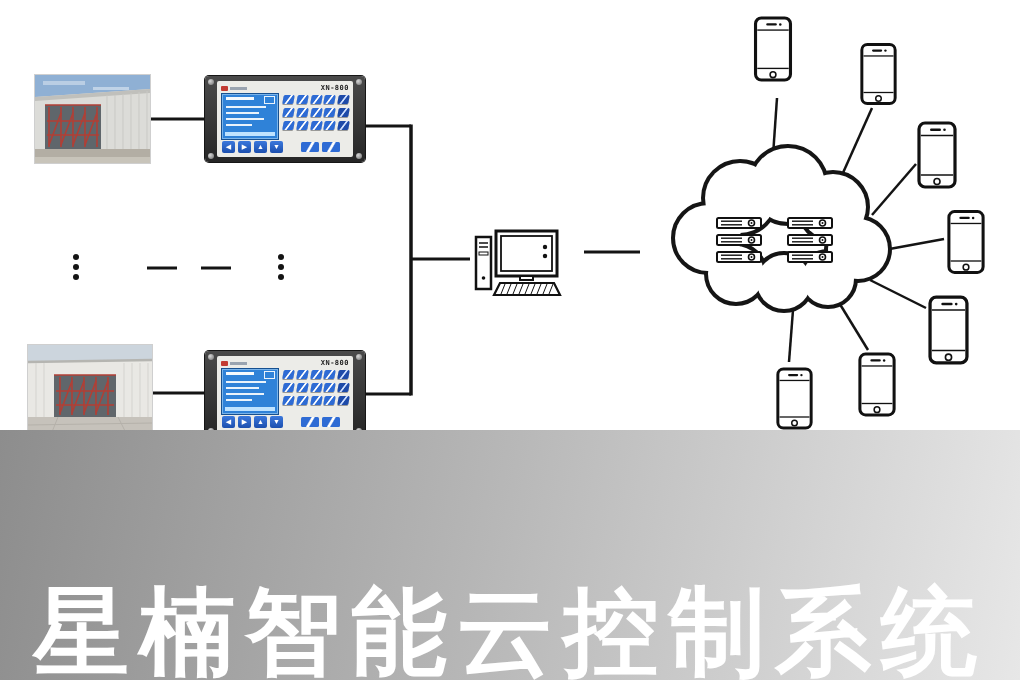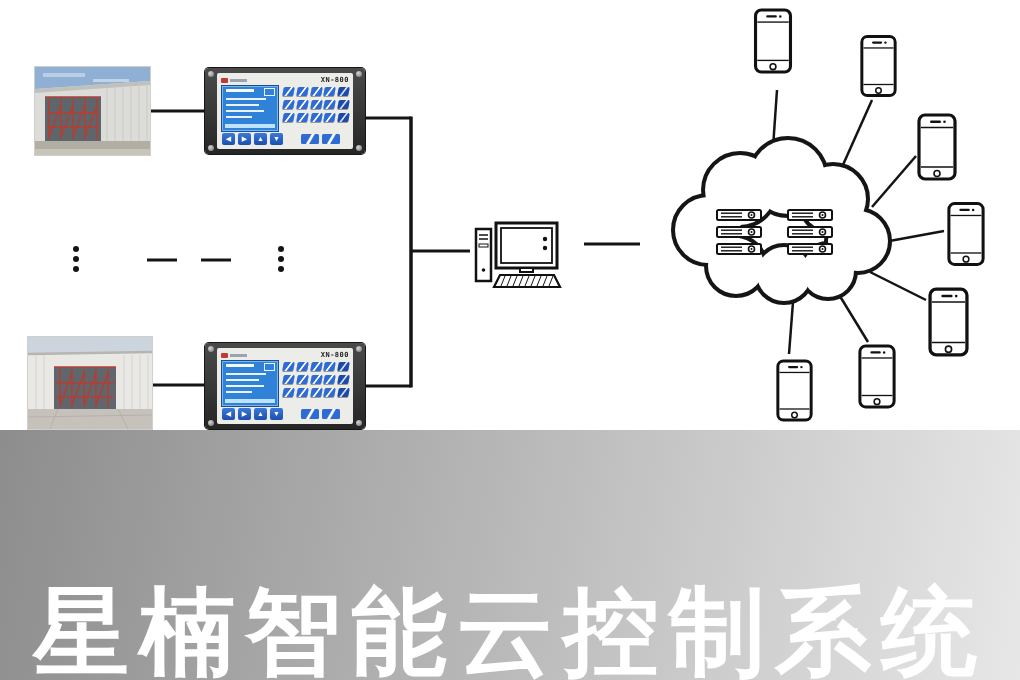--- a/index.html
+++ b/index.html
@@ -1,20 +1,20 @@
 <!DOCTYPE html>
 <html><head>
 <meta charset="utf-8">
 <style>
   html,body{margin:0;padding:0;}
   body{
     width:1020px;height:680px;position:relative;overflow:hidden;
     background:#ffffff;font-family:"Liberation Sans", sans-serif;
   }
-  .diagram{position:absolute;left:0;top:4px;width:1020px;height:462px;}
+  .diagram{position:absolute;left:0;top:12px;width:1020px;height:462px;}
   .overlay-svg{position:absolute;left:0;top:0;}
 
   
   .photo{position:absolute;overflow:hidden;box-shadow:0 0 0 1px #cfcfcf;}
   .photo svg{display:block;}
   .photo1{left:35px;top:63px;width:115px;height:88px;}
   .photo2{left:28px;top:333px;width:124px;height:92px;}
 
   
   .controller{

